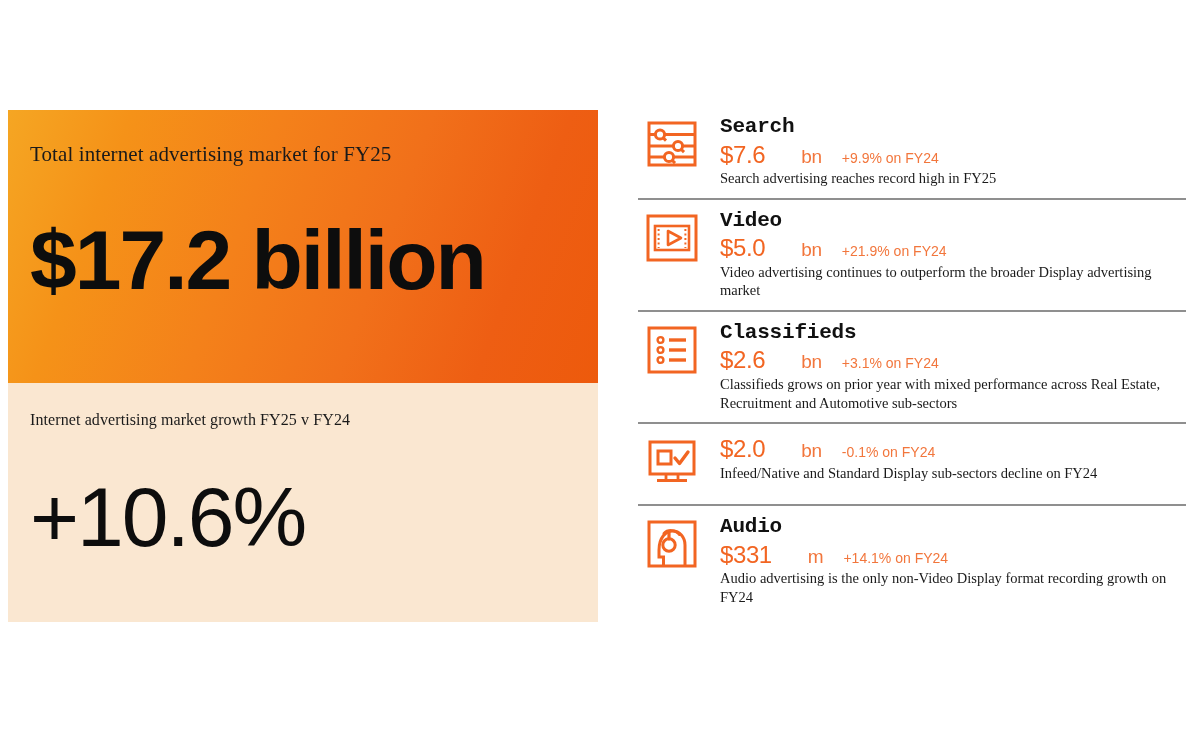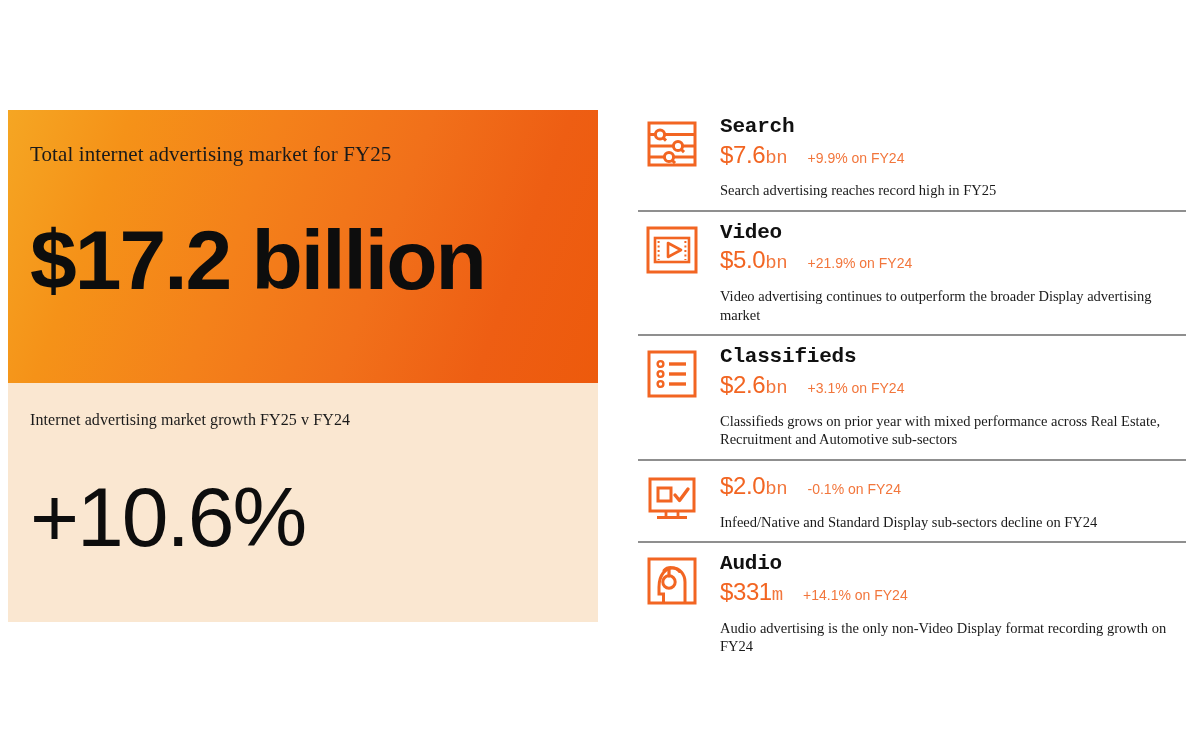--- a/index.html
+++ b/index.html
@@ -139,36 +139,37 @@
   }
 
   .cat-amount {
     font-family: "Liberation Sans", sans-serif;
     font-size: 24px;
     color: #F26522;
     letter-spacing: -0.4px;
   }
 
   .cat-unit {
-    font-family: Liberation Mono, monospace;
+    font-family: Liberation Sans, sans-serif;
     font-size: 19px;
     color: #F2763C;
     letter-spacing: -0.2px;
+    padding-left: 36px;
   }
 
   .cat-change {
     font-family: "Liberation Sans", sans-serif;
     font-size: 14px;
     color: #F2763C;
     margin-left: 20px;
     letter-spacing: 0px;
   }
 
   .cat-note {
-    margin-top: 12px;
+    margin-top: 1px;
     font-family: "Liberation Serif", serif;
     font-size: 14.5px;
     color: #1a1a1a;
     line-height: 1.28;
     max-width: 462px;
   }
 
   .divider {
     height: 2px;
     background: #8f8f8f;

